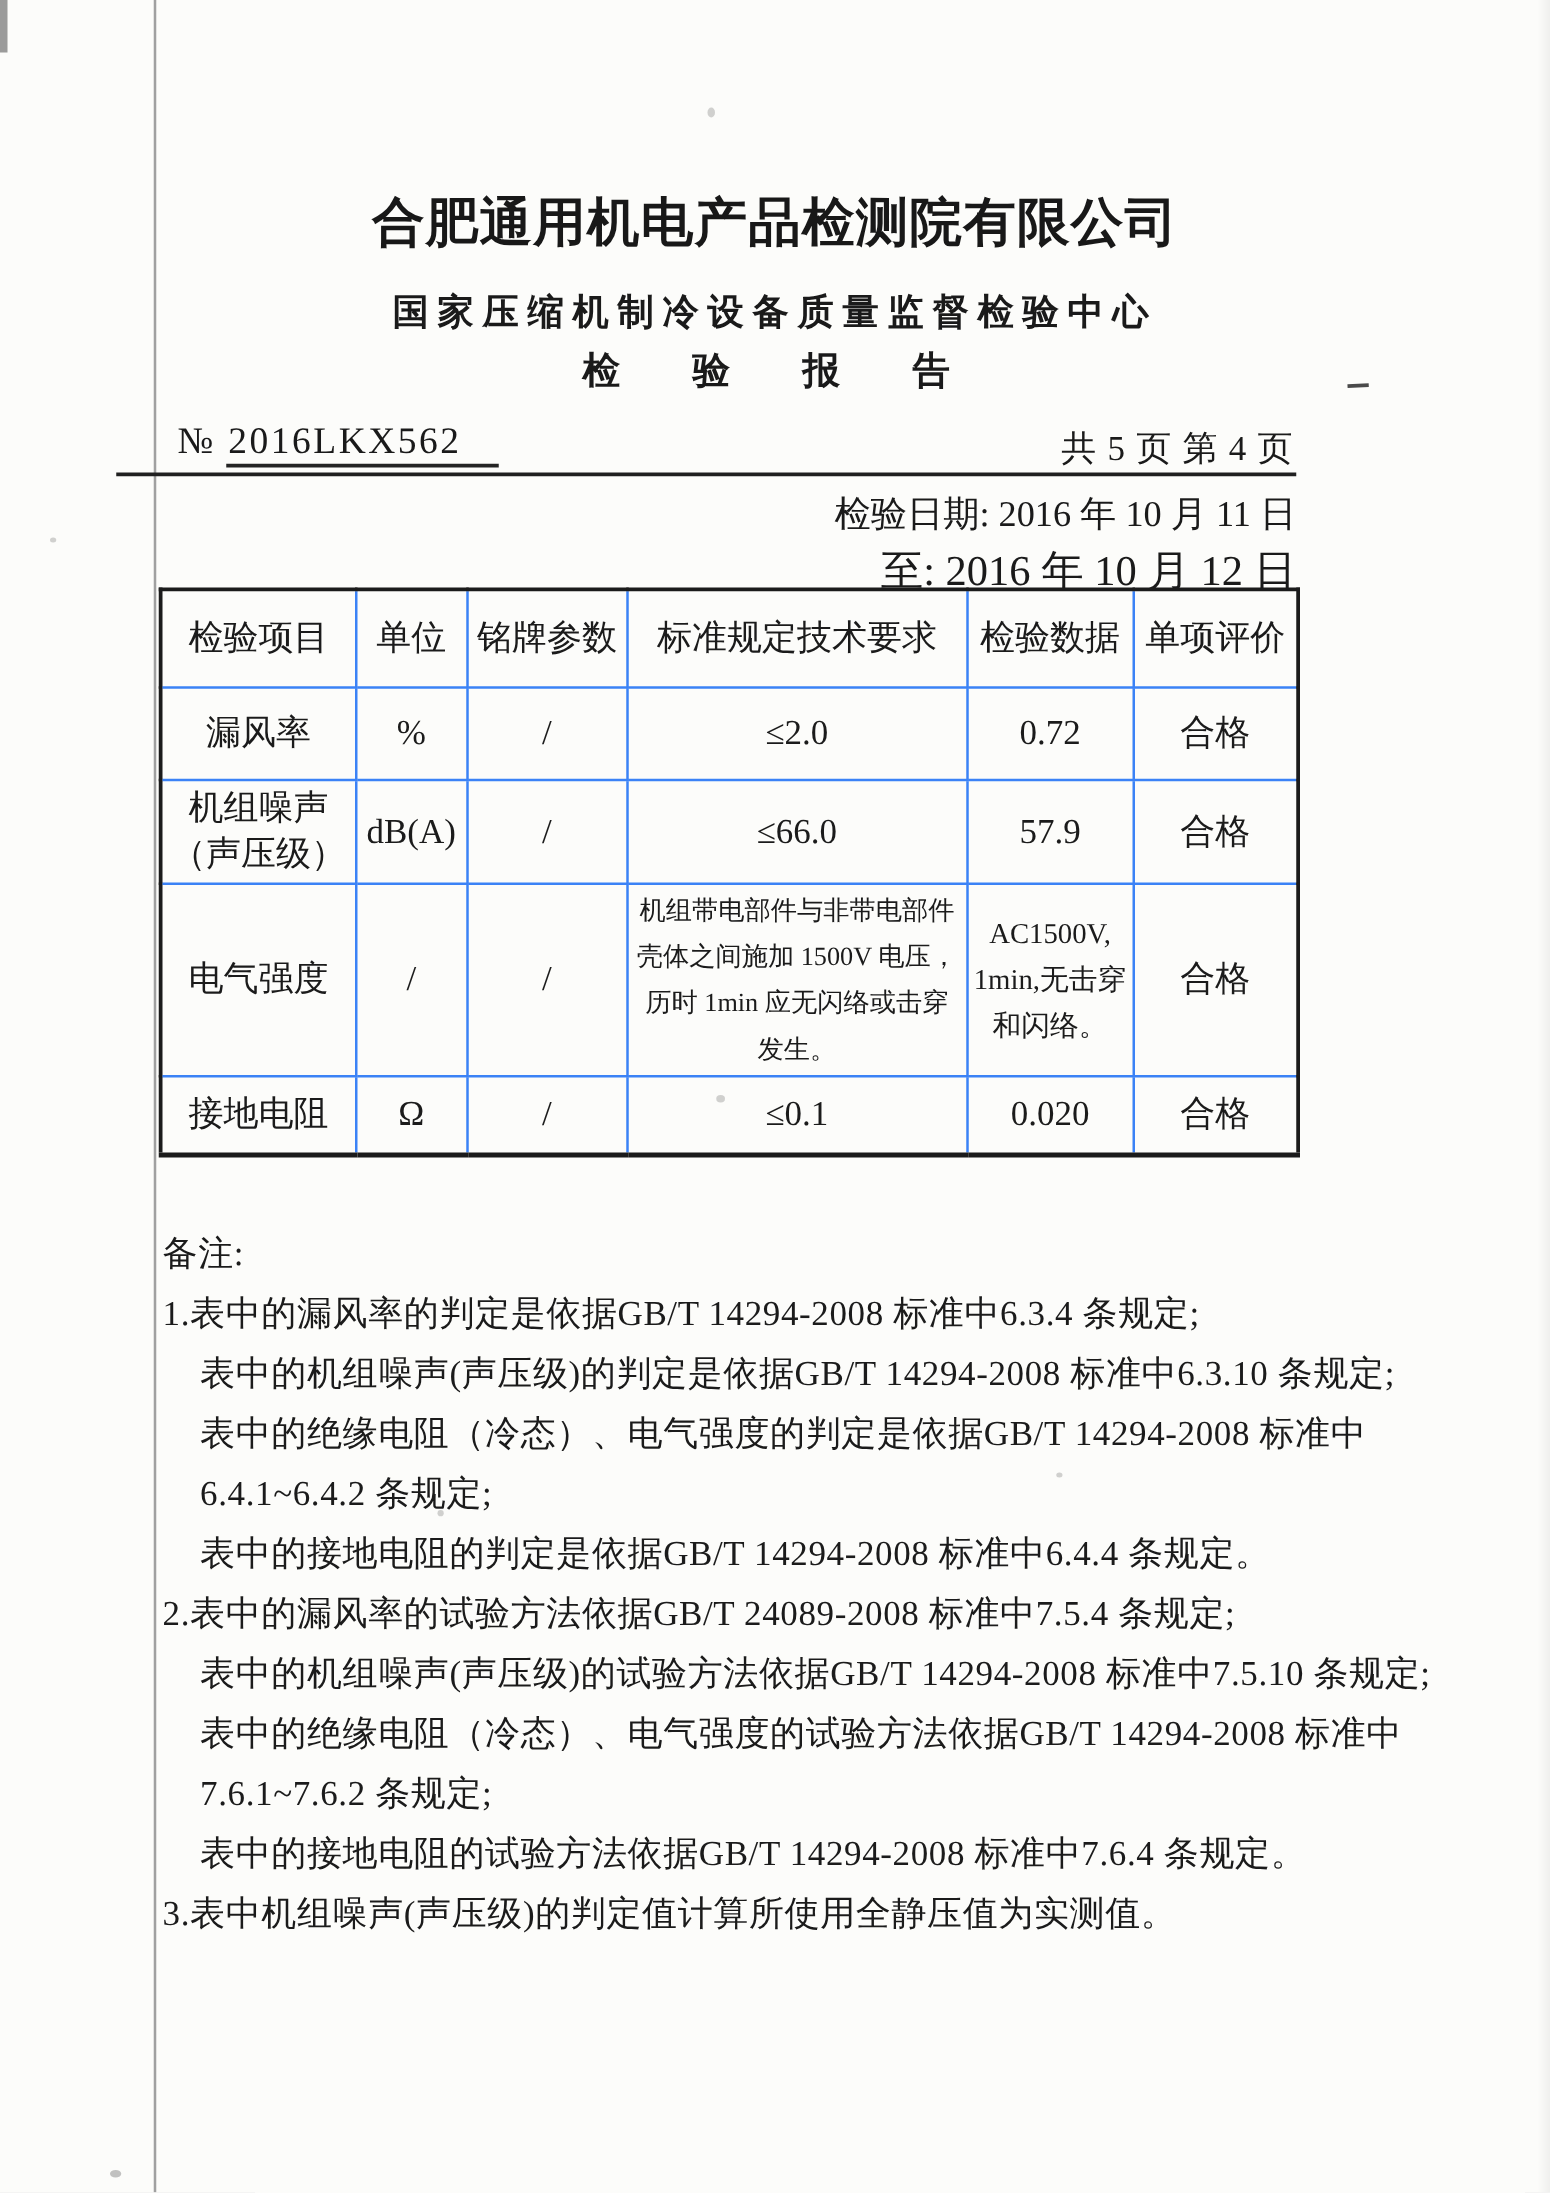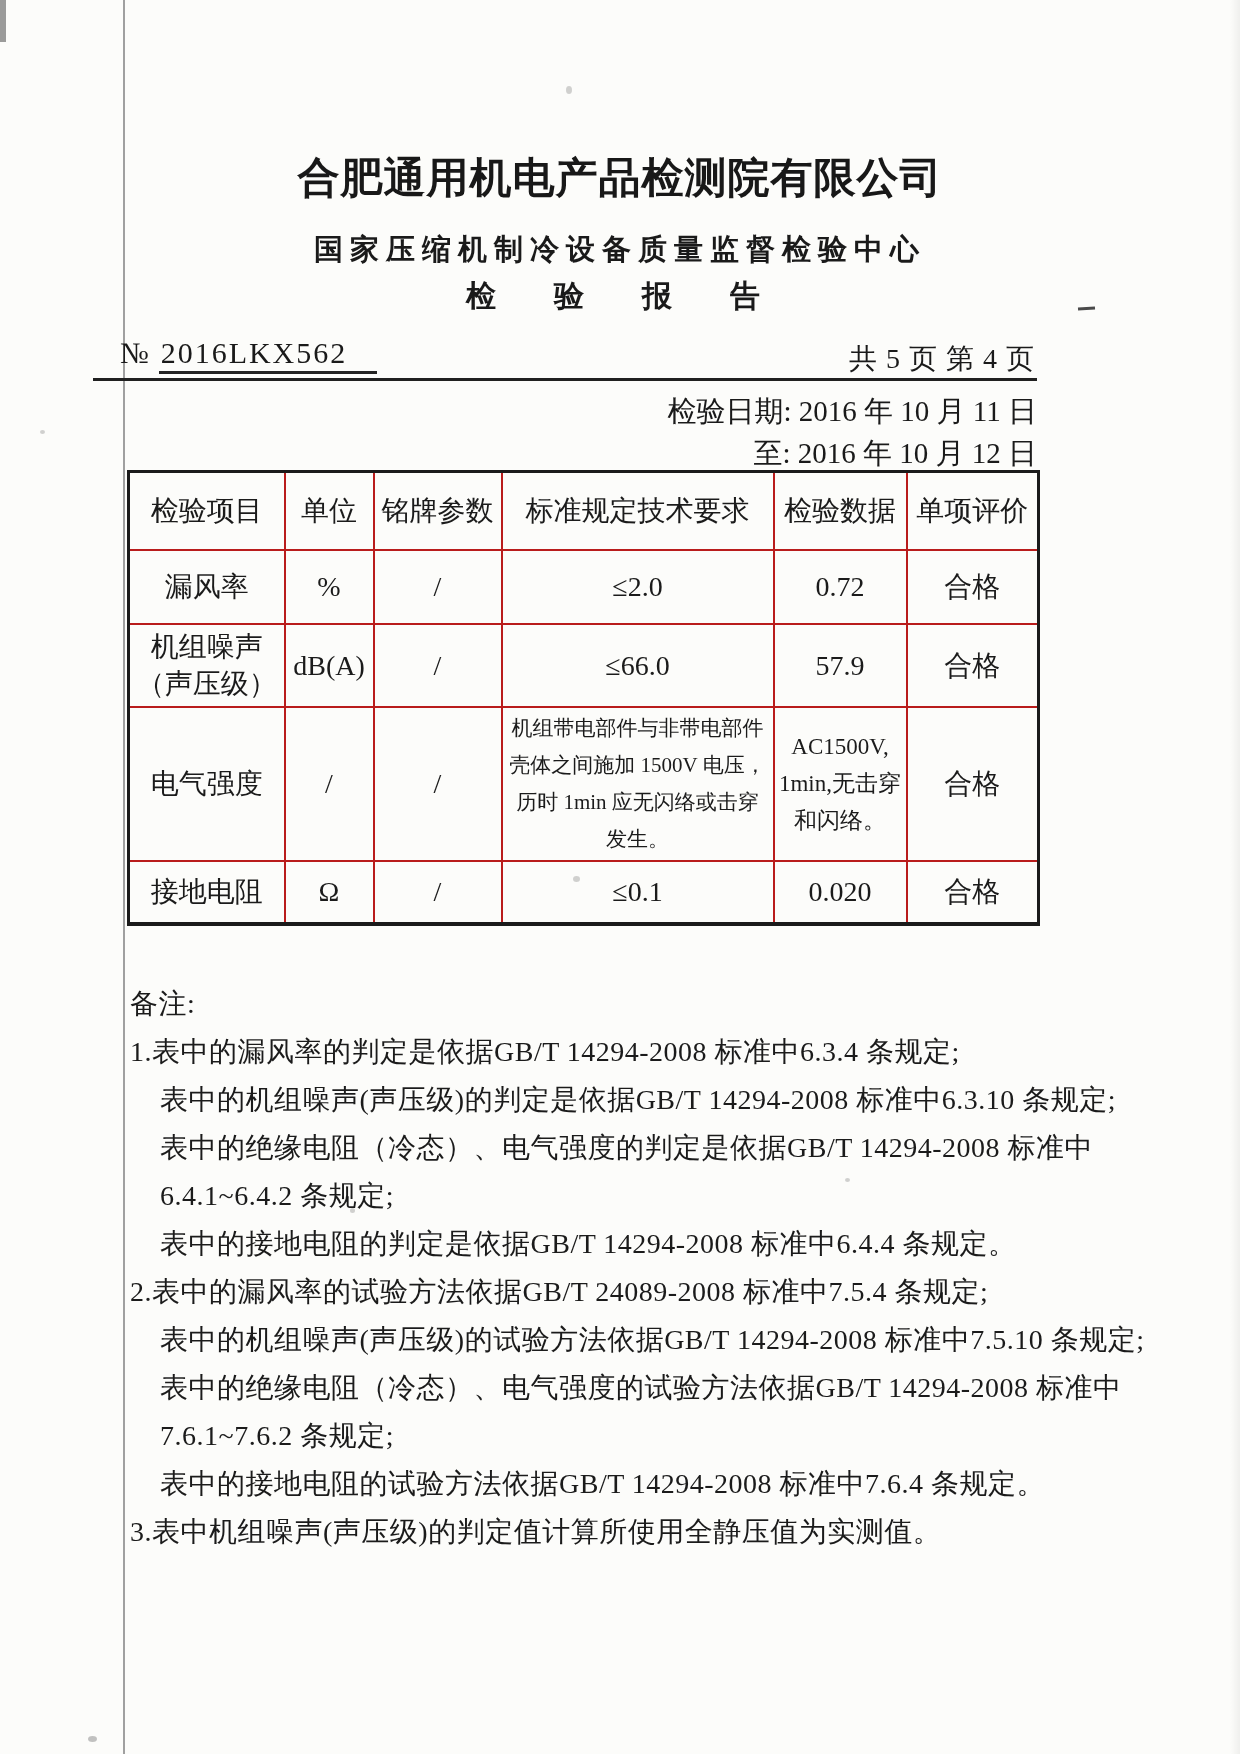--- a/index.html
+++ b/index.html
@@ -24,21 +24,21 @@
     position:absolute;top:230px;left:0;width:100%;
     text-align:center;font-size:29px;font-weight:700;letter-spacing:7px;
     color:#1a1a1a;
   }
   .report-title{
     position:absolute;top:276px;left:0;width:100%;
     text-align:center;font-size:30px;font-weight:700;letter-spacing:14px;
     color:#1a1a1a;
   }
   .report-no-row{
-    position:absolute;top:336px;left:120px;
+    position:absolute;top:336px;left:142px;
     font-size:30px;color:#1a1a1a;
   }
   .report-no-prefix{margin-right:10px;}
   .report-no-value{
     border-bottom:3px solid #242424;
     padding:0 30px 2px 2px;
     letter-spacing:2px;
   }
   .page-indicator{
     position:absolute;top:340px;right:205px;
@@ -51,32 +51,32 @@
   .section-title{
     position:absolute;top:392px;left:130px;
     font-size:29px;color:#1a1a1a;
   }
   .date-start{
     position:absolute;top:392px;right:203px;
     font-size:29px;text-align:right;color:#1a1a1a;
   }
   .date-end{
     position:absolute;top:434px;right:203px;
-    font-size:29px;text-align:right;color:#1a1a1a;
+    font-size:34px;text-align:right;color:#1a1a1a;
   }
   
   table.results{
     position:absolute;top:470px;left:127px;
     width:910px;table-layout:fixed;
     border-collapse:collapse;
     font-size:28px;color:#1b1b1b;
   }
   table.results th,
   table.results td{
-    border:2px solid #b91c1c;
+    border:2px solid #3b82f6;
     text-align:center;vertical-align:middle;
     padding:2px 4px;
     white-space:pre-line;
     font-weight:normal;
     line-height:37px;
   }
   table.results{border:3px solid #1b1b1b;}
   table.results tr.last td{border-bottom:4px solid #1b1b1b;}
   td.req-long{
     text-align:left;

